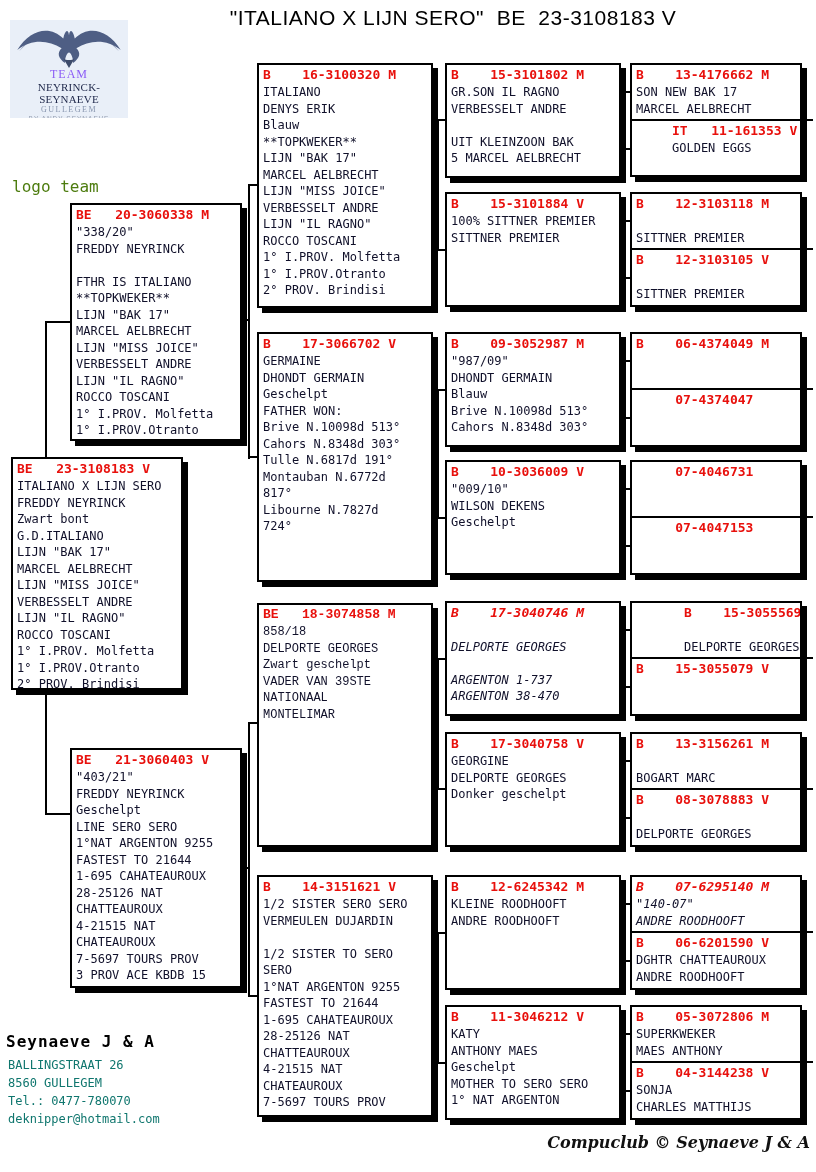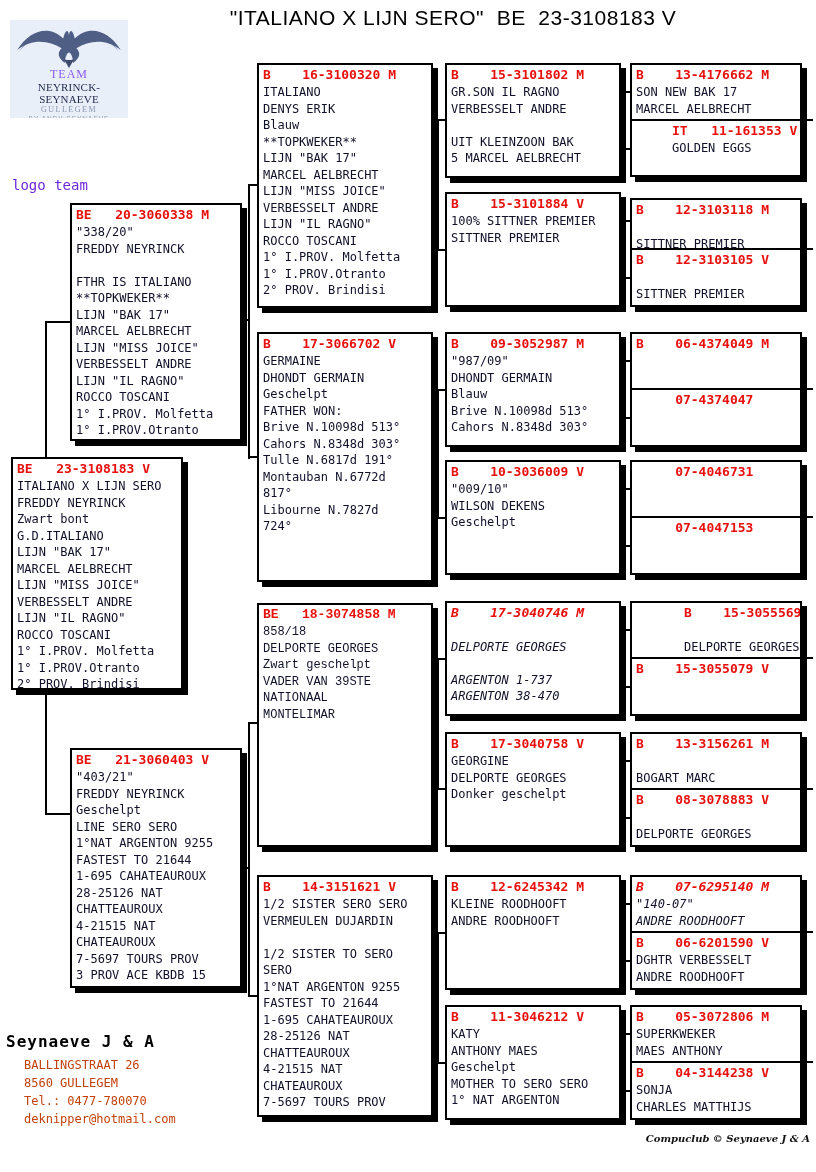--- a/index.html
+++ b/index.html
@@ -16,42 +16,42 @@
   
   .logo{
     position:absolute;left:10px;top:20px;width:118px;height:98px;
     background:#e9eff8;text-align:center;overflow:hidden;
   }
   .logo svg{display:block;margin:2px auto 0 auto;}
   .l-team{font-family:"Liberation Serif","DejaVu Serif",serif;font-size:12px;color:#8b5cf6;letter-spacing:1px;line-height:13px;}
   .l-name{font-family:"Liberation Serif","DejaVu Serif",serif;font-size:11px;color:#232c4e;letter-spacing:.2px;line-height:12px;}
   .l-city{font-family:"Liberation Serif","DejaVu Serif",serif;font-size:8px;color:#8694ad;letter-spacing:1.5px;line-height:10px;}
   .l-by{font-family:"Liberation Sans","DejaVu Sans",sans-serif;font-size:6.5px;color:#97a0b2;letter-spacing:1px;line-height:8px;}
-  .logo-caption{position:absolute;left:12px;top:177px;font-size:14px;color:#6d28d9;}
+  .logo-caption{position:absolute;left:12px;top:177px;font-size:16px;color:#4d7c0f;}
   
   .pbox{
     position:absolute;background:#fff;border:2px solid #000;
     box-shadow:5px 5px 0 #000;box-sizing:border-box;z-index:2;overflow:hidden;
   }
   .phead{
     font-weight:bold;font-size:13px;line-height:16px;color:#e8100c;
     white-space:pre;padding:2px 0 1px 4px;
   }
   .pline{
     font-size:12px;line-height:16.5px;min-height:16.5px;color:#10102a;
     white-space:pre;padding-left:4px;
   }
   .conn{position:absolute;background:#000;z-index:1;}
   
   .owner-name{position:absolute;left:6px;top:1032px;font-size:16px;font-weight:bold;color:#000;letter-spacing:1px;}
-  .owner-line{position:absolute;left:24px;font-size:12px;color:#c2410c;}
+  .owner-line{position:absolute;left:8px;font-size:12px;color:#0f766e;}
   .credit{
     position:absolute;right:6px;top:1133px;
     font-family:"DejaVu Serif","Liberation Serif",serif;
-    font-style:italic;font-weight:bold;font-size:10px;color:#111;
+    font-style:italic;font-weight:bold;font-size:16px;color:#111;
   }
 </style>
 </head>
 <body>
 
 <div class="title">"ITALIANO X LIJN SERO"  BE  23-3108183 V</div>
 
 <div class="logo">
   <svg width="112" height="46" viewBox="0 0 134 56">
     <path fill="#8b98b5" d="M6,36 C24,12 46,8 62,24 C50,10 28,12 6,36 Z M128,36 C110,12 88,8 72,24 C84,10 106,12 128,36 Z"></path>
@@ -292,21 +292,21 @@
     </div>
     <div class="pbox" style="left: 630px; top: 63px; width: 172px; height: 58px;">
       <div class="phead">B    13-4176662 M</div>
       <div class="pline">SON NEW BAK 17</div>
       <div class="pline">MARCEL AELBRECHT</div>
     </div>
     <div class="pbox" style="left: 630px; top: 119px; width: 172px; height: 58px; padding-left: 36px;">
       <div class="phead">IT   11-161353 V</div>
       <div class="pline">GOLDEN EGGS</div>
     </div>
-    <div class="pbox" style="left: 630px; top: 192px; width: 172px; height: 58px; margin-top: 6px;">
+    <div class="pbox" style="left: 630px; top: 192px; width: 172px; height: 58px;">
       <div class="phead">B    12-3103118 M</div>
       <div class="pline"></div>
       <div class="pline">SITTNER PREMIER</div>
     </div>
     <div class="pbox" style="left: 630px; top: 248px; width: 172px; height: 59px;">
       <div class="phead">B    12-3103105 V</div>
       <div class="pline"></div>
       <div class="pline">SITTNER PREMIER</div>
     </div>
     <div class="pbox" style="left: 630px; top: 332px; width: 172px; height: 58px;">
@@ -339,21 +339,21 @@
       <div class="pline"></div>
       <div class="pline">DELPORTE GEORGES</div>
     </div>
     <div class="pbox" style="left: 630px; top: 875px; width: 172px; height: 58px; font-style: italic;">
       <div class="phead">B    07-6295140 M</div>
       <div class="pline">"140-07"</div>
       <div class="pline">ANDRE ROODHOOFT</div>
     </div>
     <div class="pbox" style="left: 630px; top: 931px; width: 172px; height: 59px;">
       <div class="phead">B    06-6201590 V</div>
-      <div class="pline">DGHTR VERBESSELT</div>
+      <div class="pline">DGHTR CHATTEAUROUX</div>
       <div class="pline">ANDRE ROODHOOFT</div>
     </div>
     <div class="pbox" style="left: 630px; top: 1005px; width: 172px; height: 58px;">
       <div class="phead">B    05-3072806 M</div>
       <div class="pline">SUPERKWEKER</div>
       <div class="pline">MAES ANTHONY</div>
     </div>
     <div class="pbox" style="left: 630px; top: 1061px; width: 172px; height: 59px;">
       <div class="phead">B    04-3144238 V</div>
       <div class="pline">SONJA</div>

